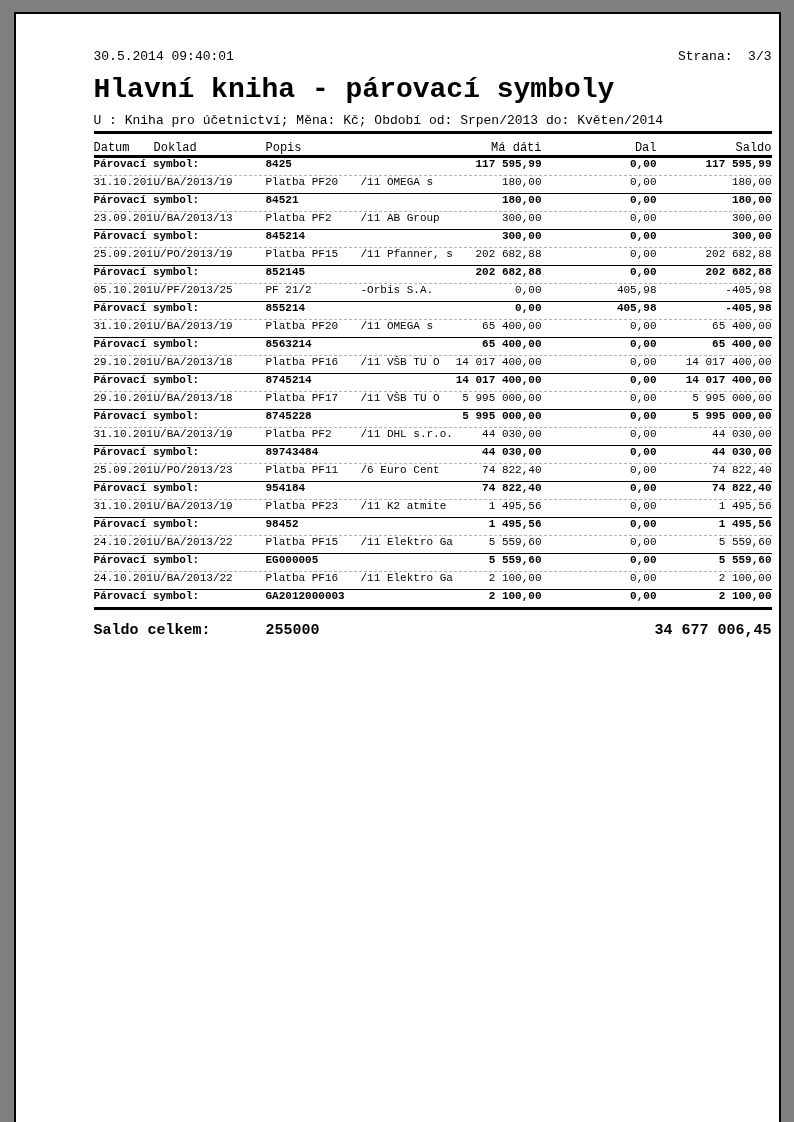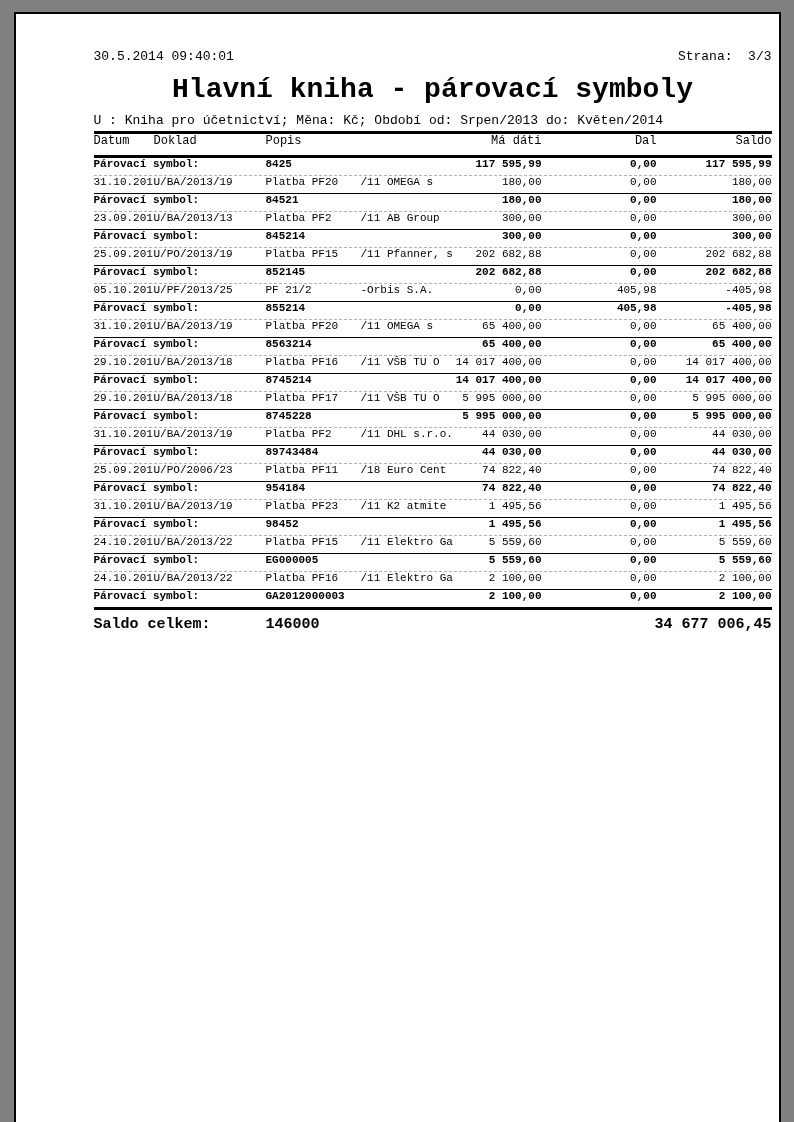--- a/index.html
+++ b/index.html
@@ -5,41 +5,41 @@
   html,body{margin:0;padding:0;background:#808080;}
   .page{
     width:767px;height:1122px;margin:12px auto;background:#ffffff;
     border:2px solid #000;box-sizing:border-box;position:relative;
     font-family:Liberation Mono, monospace;color:#000;
   }
   .content{position:absolute;left:78px;top:0;width:678px;}
   .meta-line{display:flex;justify-content:space-between;margin-top:34px;font-size:13px;line-height:17px;}
   .page-num{white-space:pre;}
   .company{font-size:13px;line-height:20px;}
-  .title{text-align:center;font-size:28px;font-weight:bold;margin-top:8px;line-height:34px;letter-spacing:0px;}
+  .title{font-size:28px;font-weight:bold;margin-top:8px;line-height:34px;letter-spacing:0px;}
   .subtitle{font-size:13px;line-height:17px;margin-top:5px;}
   .filter{text-align:center;font-size:13px;line-height:16px;}
 
   .tbl{margin-top:2px;}
-  .thead{display:flex;align-items:flex-start;border-top:3px solid #000;border-bottom:2px solid #000;
+  .thead{display:flex;align-items:flex-end;border-top:3px solid #000;border-bottom:2px solid #000;
          font-size:12px;height:21px;}
   .row{display:flex;align-items:flex-start;height:17px;font-size:11px;white-space:nowrap;}
   .row-summary{font-weight:bold;border-top:1px solid #000;border-bottom:1px dashed #b4b4b4;}
   .row-summary:last-child{border-bottom:none;}
   .c-datum{width:60px;overflow:hidden;}
   .c-doklad{width:112px;overflow:hidden;}
   .c-popis{flex:1;overflow:hidden;display:flex;}
   .c-popis1{display:inline-block;width:95px;overflow:hidden;}
   .c-popis2{display:inline-block;overflow:hidden;}
   .c-sumlabel{width:172px;}
   .c-madati{width:88px;text-align:right;}
   .c-dal{width:115px;text-align:right;}
   .c-saldo{width:115px;text-align:right;}
 
-  .grand{display:flex;border-top:3px solid #000;margin-top:0px;padding-top:6px;
+  .grand{display:flex;border-top:3px solid #000;margin-top:0px;padding-top:12px;
          font-size:15px;font-weight:bold;}
   .g-label{width:172px;}
   .g-account{flex:1;}
   .g-total{text-align:right;}
 </style>
 </head>
 <body>
 
 <div class="page">
   <div class="content">
@@ -228,24 +228,24 @@
             <span class="c-sumlabel">Párovací symbol:</span>
             <span class="c-popis">
               <span class="c-popis1">89743484</span>
             </span>
             <span class="c-madati">44 030,00</span>
             <span class="c-dal">0,00</span>
             <span class="c-saldo">44 030,00</span>
           </div>
           <div class="row row-detail">
             <span class="c-datum">25.09.2013</span>
-            <span class="c-doklad">U/PO/2006/23</span>
+            <span class="c-doklad">U/PO/2013/23</span>
             <span class="c-popis">
               <span class="c-popis1">Platba PF11</span>
-              <span class="c-popis2">/18 Euro Cent</span>
+              <span class="c-popis2">/6 Euro Cent</span>
             </span>
             <span class="c-madati">74 822,40</span>
             <span class="c-dal">0,00</span>
             <span class="c-saldo">74 822,40</span>
           </div>
           <div class="row row-summary">
             <span class="c-sumlabel">Párovací symbol:</span>
             <span class="c-popis">
               <span class="c-popis1">954184</span>
             </span>
@@ -311,18 +311,18 @@
             </span>
             <span class="c-madati">2 100,00</span>
             <span class="c-dal">0,00</span>
             <span class="c-saldo">2 100,00</span>
           </div>
         </div>
     </div>
 
     <div class="grand">
       <span class="g-label">Saldo celkem:</span>
-      <span class="g-account">146000</span>
+      <span class="g-account">255000</span>
       <span class="g-total">34 677 006,45</span>
     </div>
 
   </div>
 </div>
 
 </body></html>

